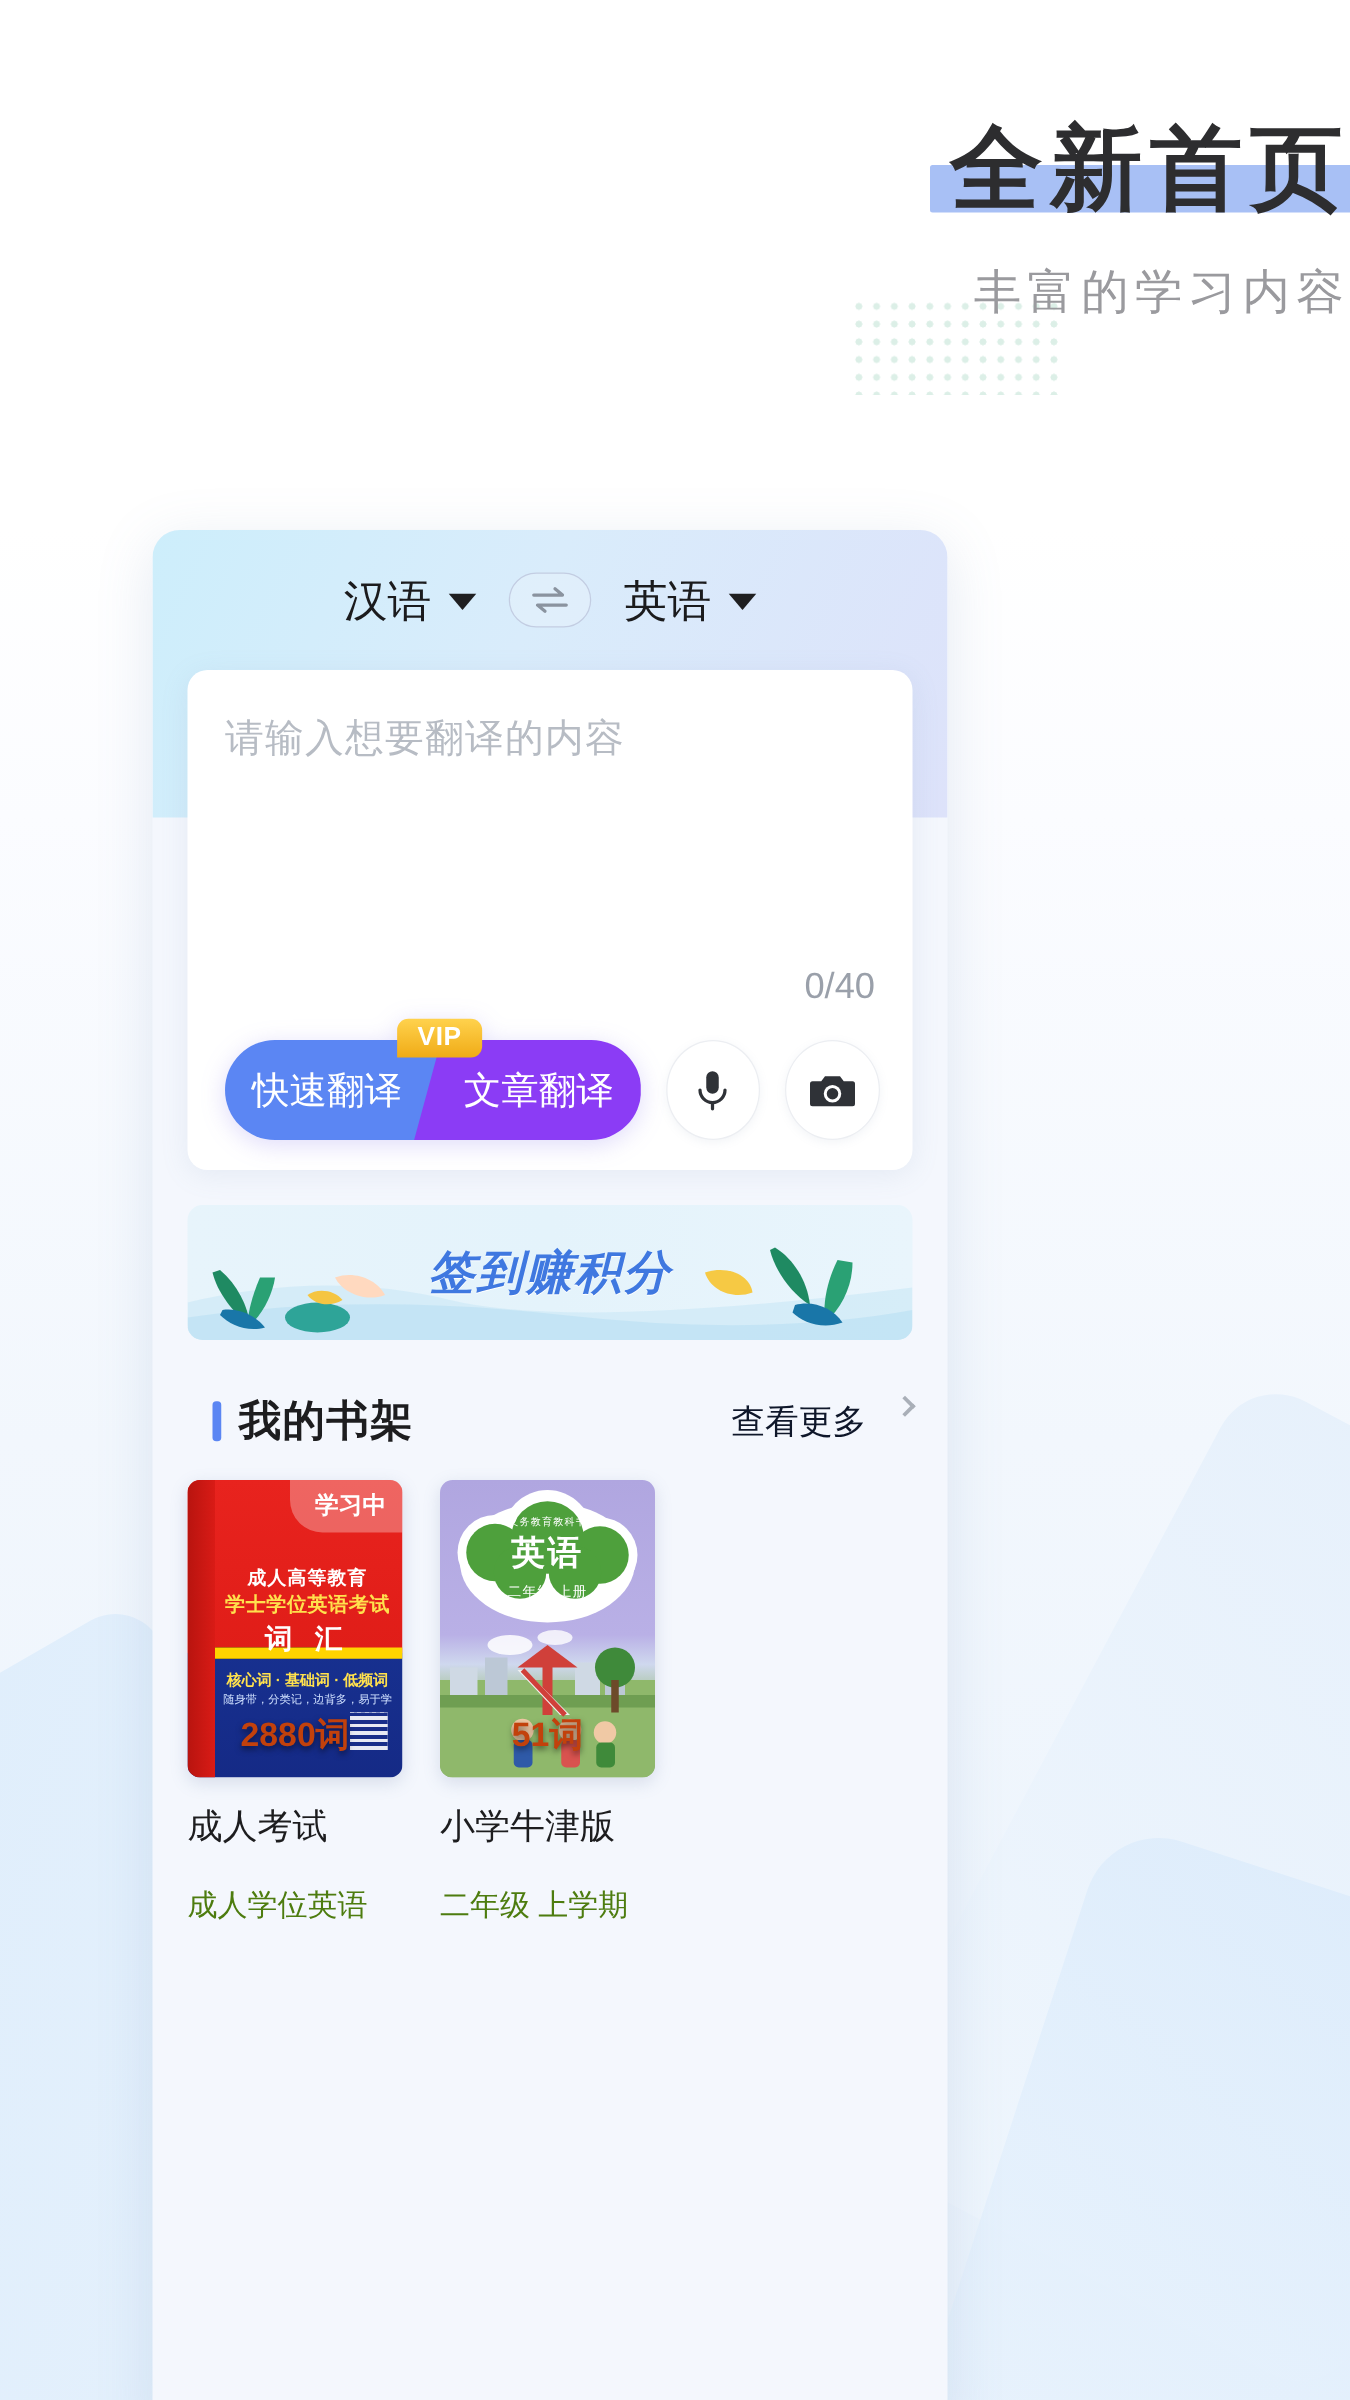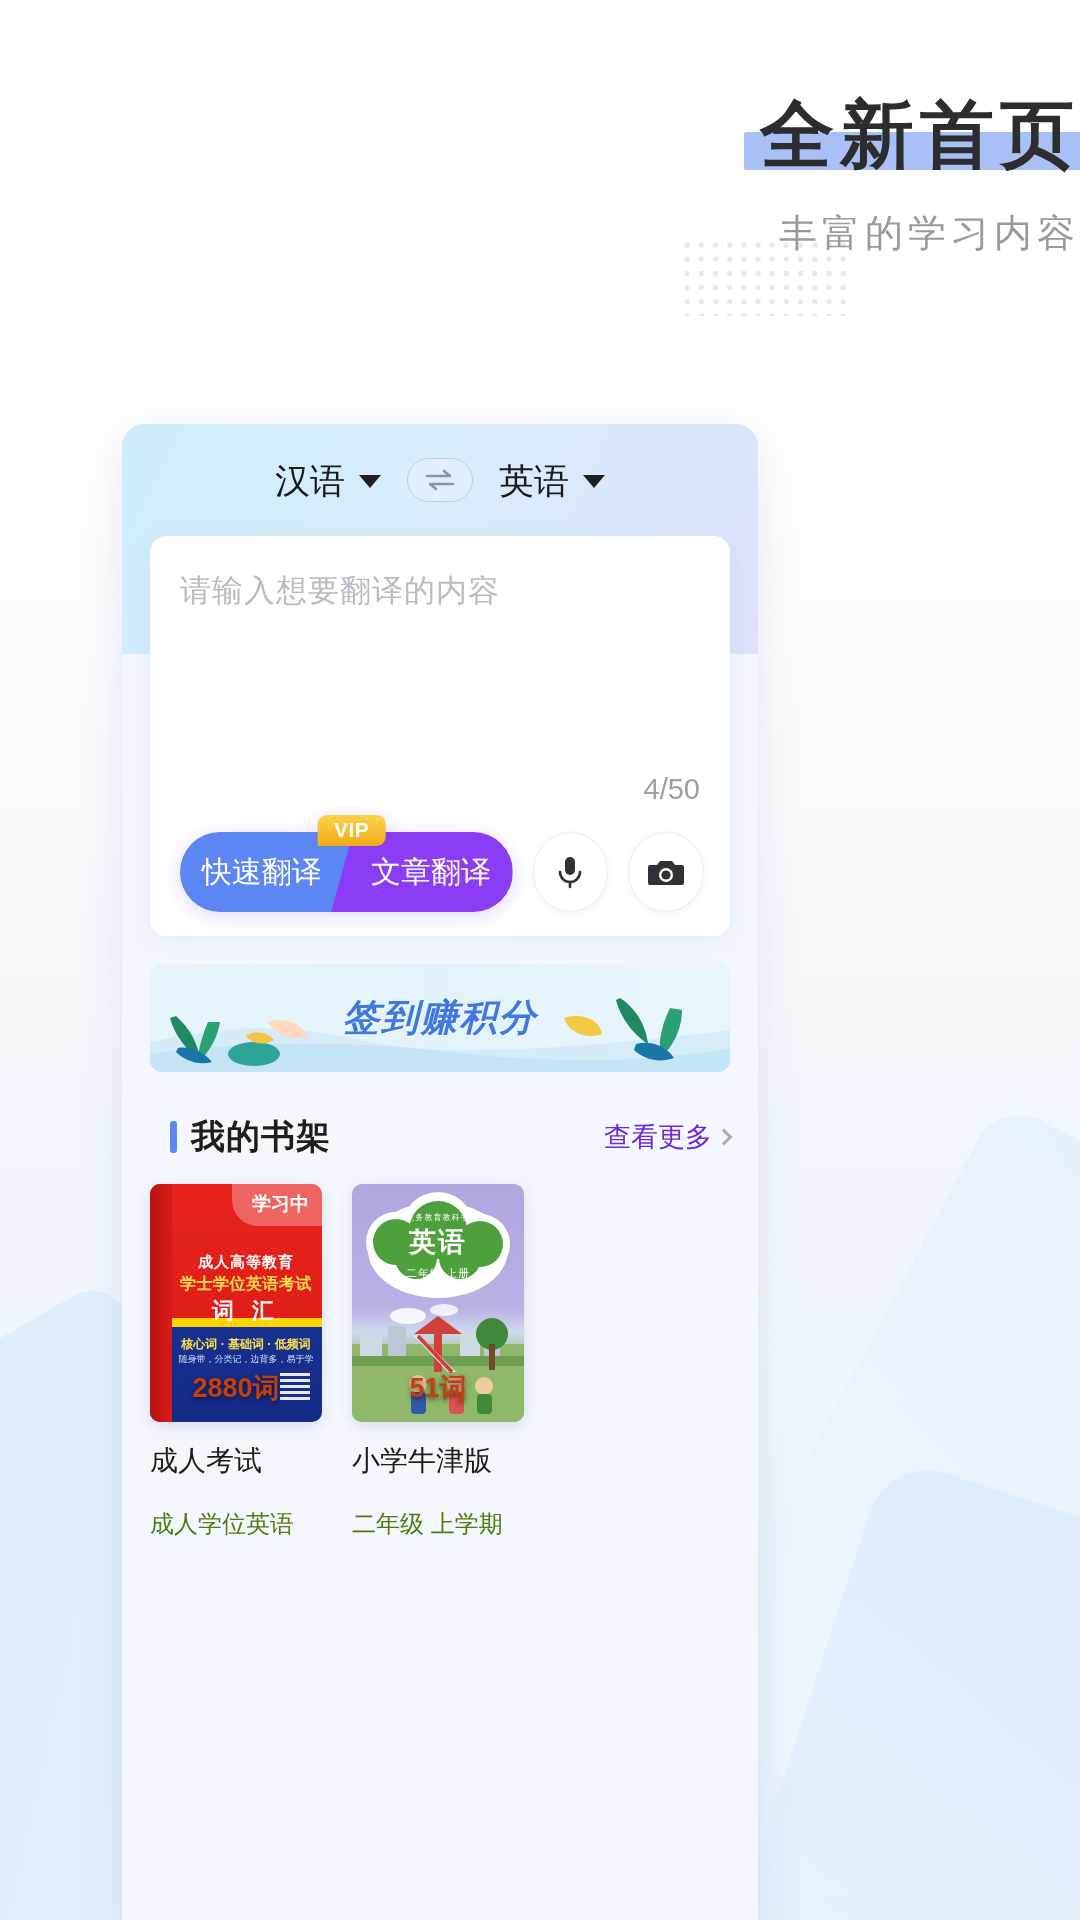--- a/index.html
+++ b/index.html
@@ -186,21 +186,21 @@
   .banner svg { position: absolute; left: 0; top: 0; }
 
   
   .shelf-head {
     position: absolute; left: 28px; right: 28px; top: 690px;
     display: flex; align-items: center; justify-content: space-between; padding-left: 20px;
   }
   .shelf-title { display: flex; align-items: center; gap: 14px; }
   .shelf-bar { width: 7px; height: 32px; background: #5b86f3; border-radius: 3px; }
   .shelf-title-text { font-size: 34px; font-weight: 700; color: #1d1d1f; letter-spacing: 1px; }
-  .more { display: flex; align-items: center; gap: 6px; font-size: 27px; color: #6d28d9; }
+  .more { display: flex; align-items: flex-start; gap: 25px; font-size: 27px; color: #0f172a; }
   .chev {
     width: 12px; height: 12px;
     border-right: 3px solid #a9afb8; border-top: 3px solid #a9afb8;
     transform: rotate(45deg);
   }
 
   .books {
     position: absolute; left: 28px; right: 28px; top: 760px;
     display: flex; gap: 30px;
   }
@@ -299,21 +299,21 @@
         </div>
         <div class="lang">
           <span>英语</span>
           <span class="caret"></span>
         </div>
       </div>
     </div>
 
     <div class="tbox">
       <div class="tbox-ph">请输入想要翻译的内容</div>
-      <div class="counter">4/50</div>
+      <div class="counter">0/40</div>
 
       <div class="actions">
         <div class="seg">
           <div class="seg-a">
             <span>快速翻译</span>
           </div>
           <div class="seg-b">
             <span>文章翻译</span>
           </div>
           <div class="vip">VIP</div>

